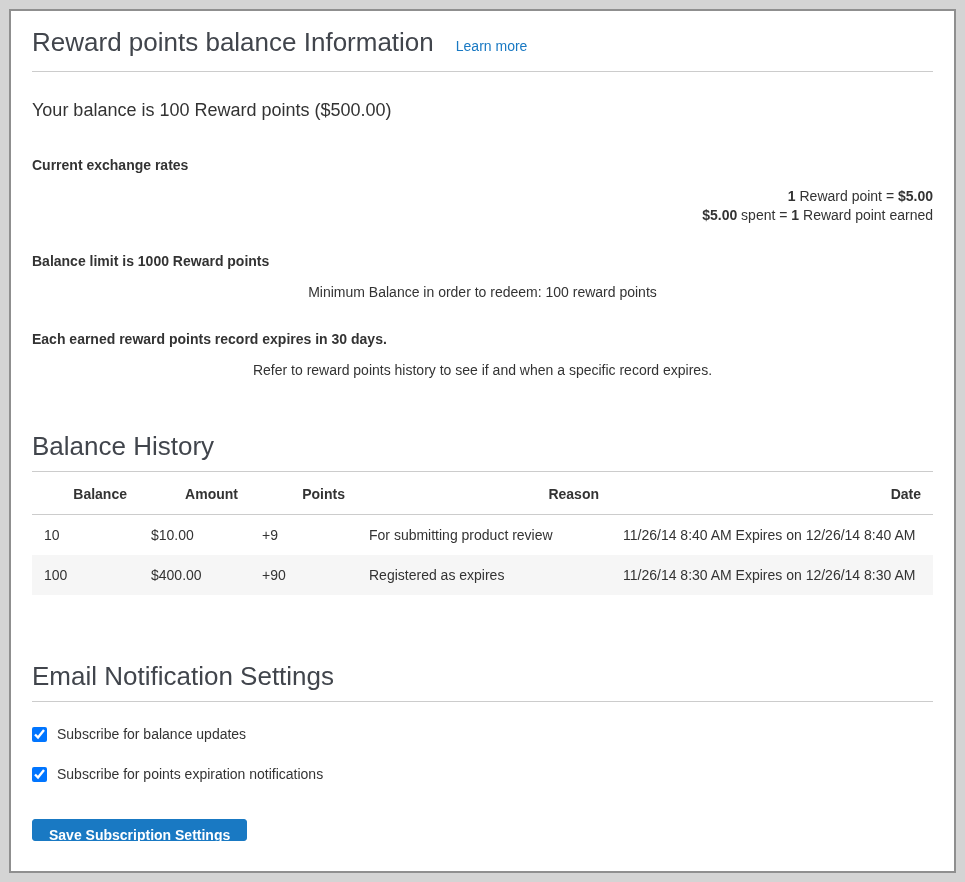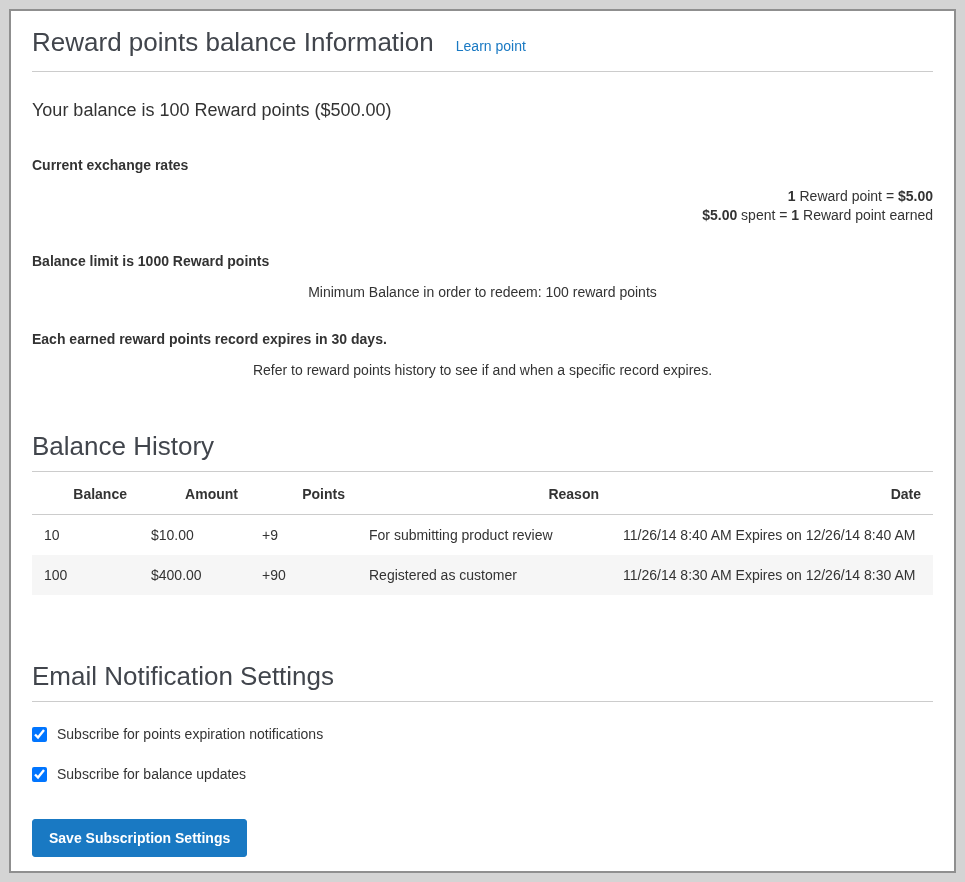--- a/index.html
+++ b/index.html
@@ -124,33 +124,33 @@
     margin-top: 37px;
     background: #1979c3;
     border: 1px solid #1979c3;
     border-radius: 3px;
     color: #ffffff;
     font-family: "Liberation Sans", sans-serif;
     font-size: 14px;
     font-weight: 600;
     padding: 8px 16px;
     line-height: 14px;
-    height: 38px;
+    height: 22px;
     cursor: pointer;
   }
 </style>
 </head>
 <body>
 
 <div class="frame">
   <div class="content">
 
     <div class="page-header">
       <h1>Reward points balance Information</h1>
-      <a class="learn-more" href="#">Learn point</a>
+      <a class="learn-more" href="#">Learn more</a>
     </div>
     <hr class="divider">
 
     <p class="balance-summary">Your balance is 100 Reward points ($500.00)</p>
 
     <p class="bold-line">Current exchange rates</p>
 
     <div class="rate-lines">
       <div><strong>1</strong><span> Reward point = </span><strong>$5.00</strong></div>
       <div><strong>$5.00</strong><span> spent = </span><strong>1</strong><span> Reward point earned</span></div>
@@ -180,35 +180,35 @@
           <td>10</td>
           <td>$10.00</td>
           <td>+9</td>
           <td>For submitting product review</td>
           <td>11/26/14 8:40 AM Expires on 12/26/14 8:40 AM</td>
         </tr>
         <tr>
           <td>100</td>
           <td>$400.00</td>
           <td>+90</td>
-          <td>Registered as customer</td>
+          <td>Registered as expires</td>
           <td>11/26/14 8:30 AM Expires on 12/26/14 8:30 AM</td>
         </tr>
       </tbody>
     </table>
 
     <h2 class="section-heading email">Email Notification Settings</h2>
     <hr class="section-rule">
 
     <div class="checkbox-row">
+      <input type="checkbox" id="cb-balance" checked="true" style="">
+      <label for="cb-balance">Subscribe for balance updates</label>
+    </div>
+
+    <div class="checkbox-row">
       <input type="checkbox" id="cb-expiration" checked="true" style="">
       <label for="cb-expiration">Subscribe for points expiration notifications</label>
     </div>
 
-    <div class="checkbox-row">
-      <input type="checkbox" id="cb-balance" checked="true" style="">
-      <label for="cb-balance">Subscribe for balance updates</label>
-    </div>
-
     <button class="save-btn">Save Subscription Settings</button>
 
   </div>
 </div>
 
 </body></html>

